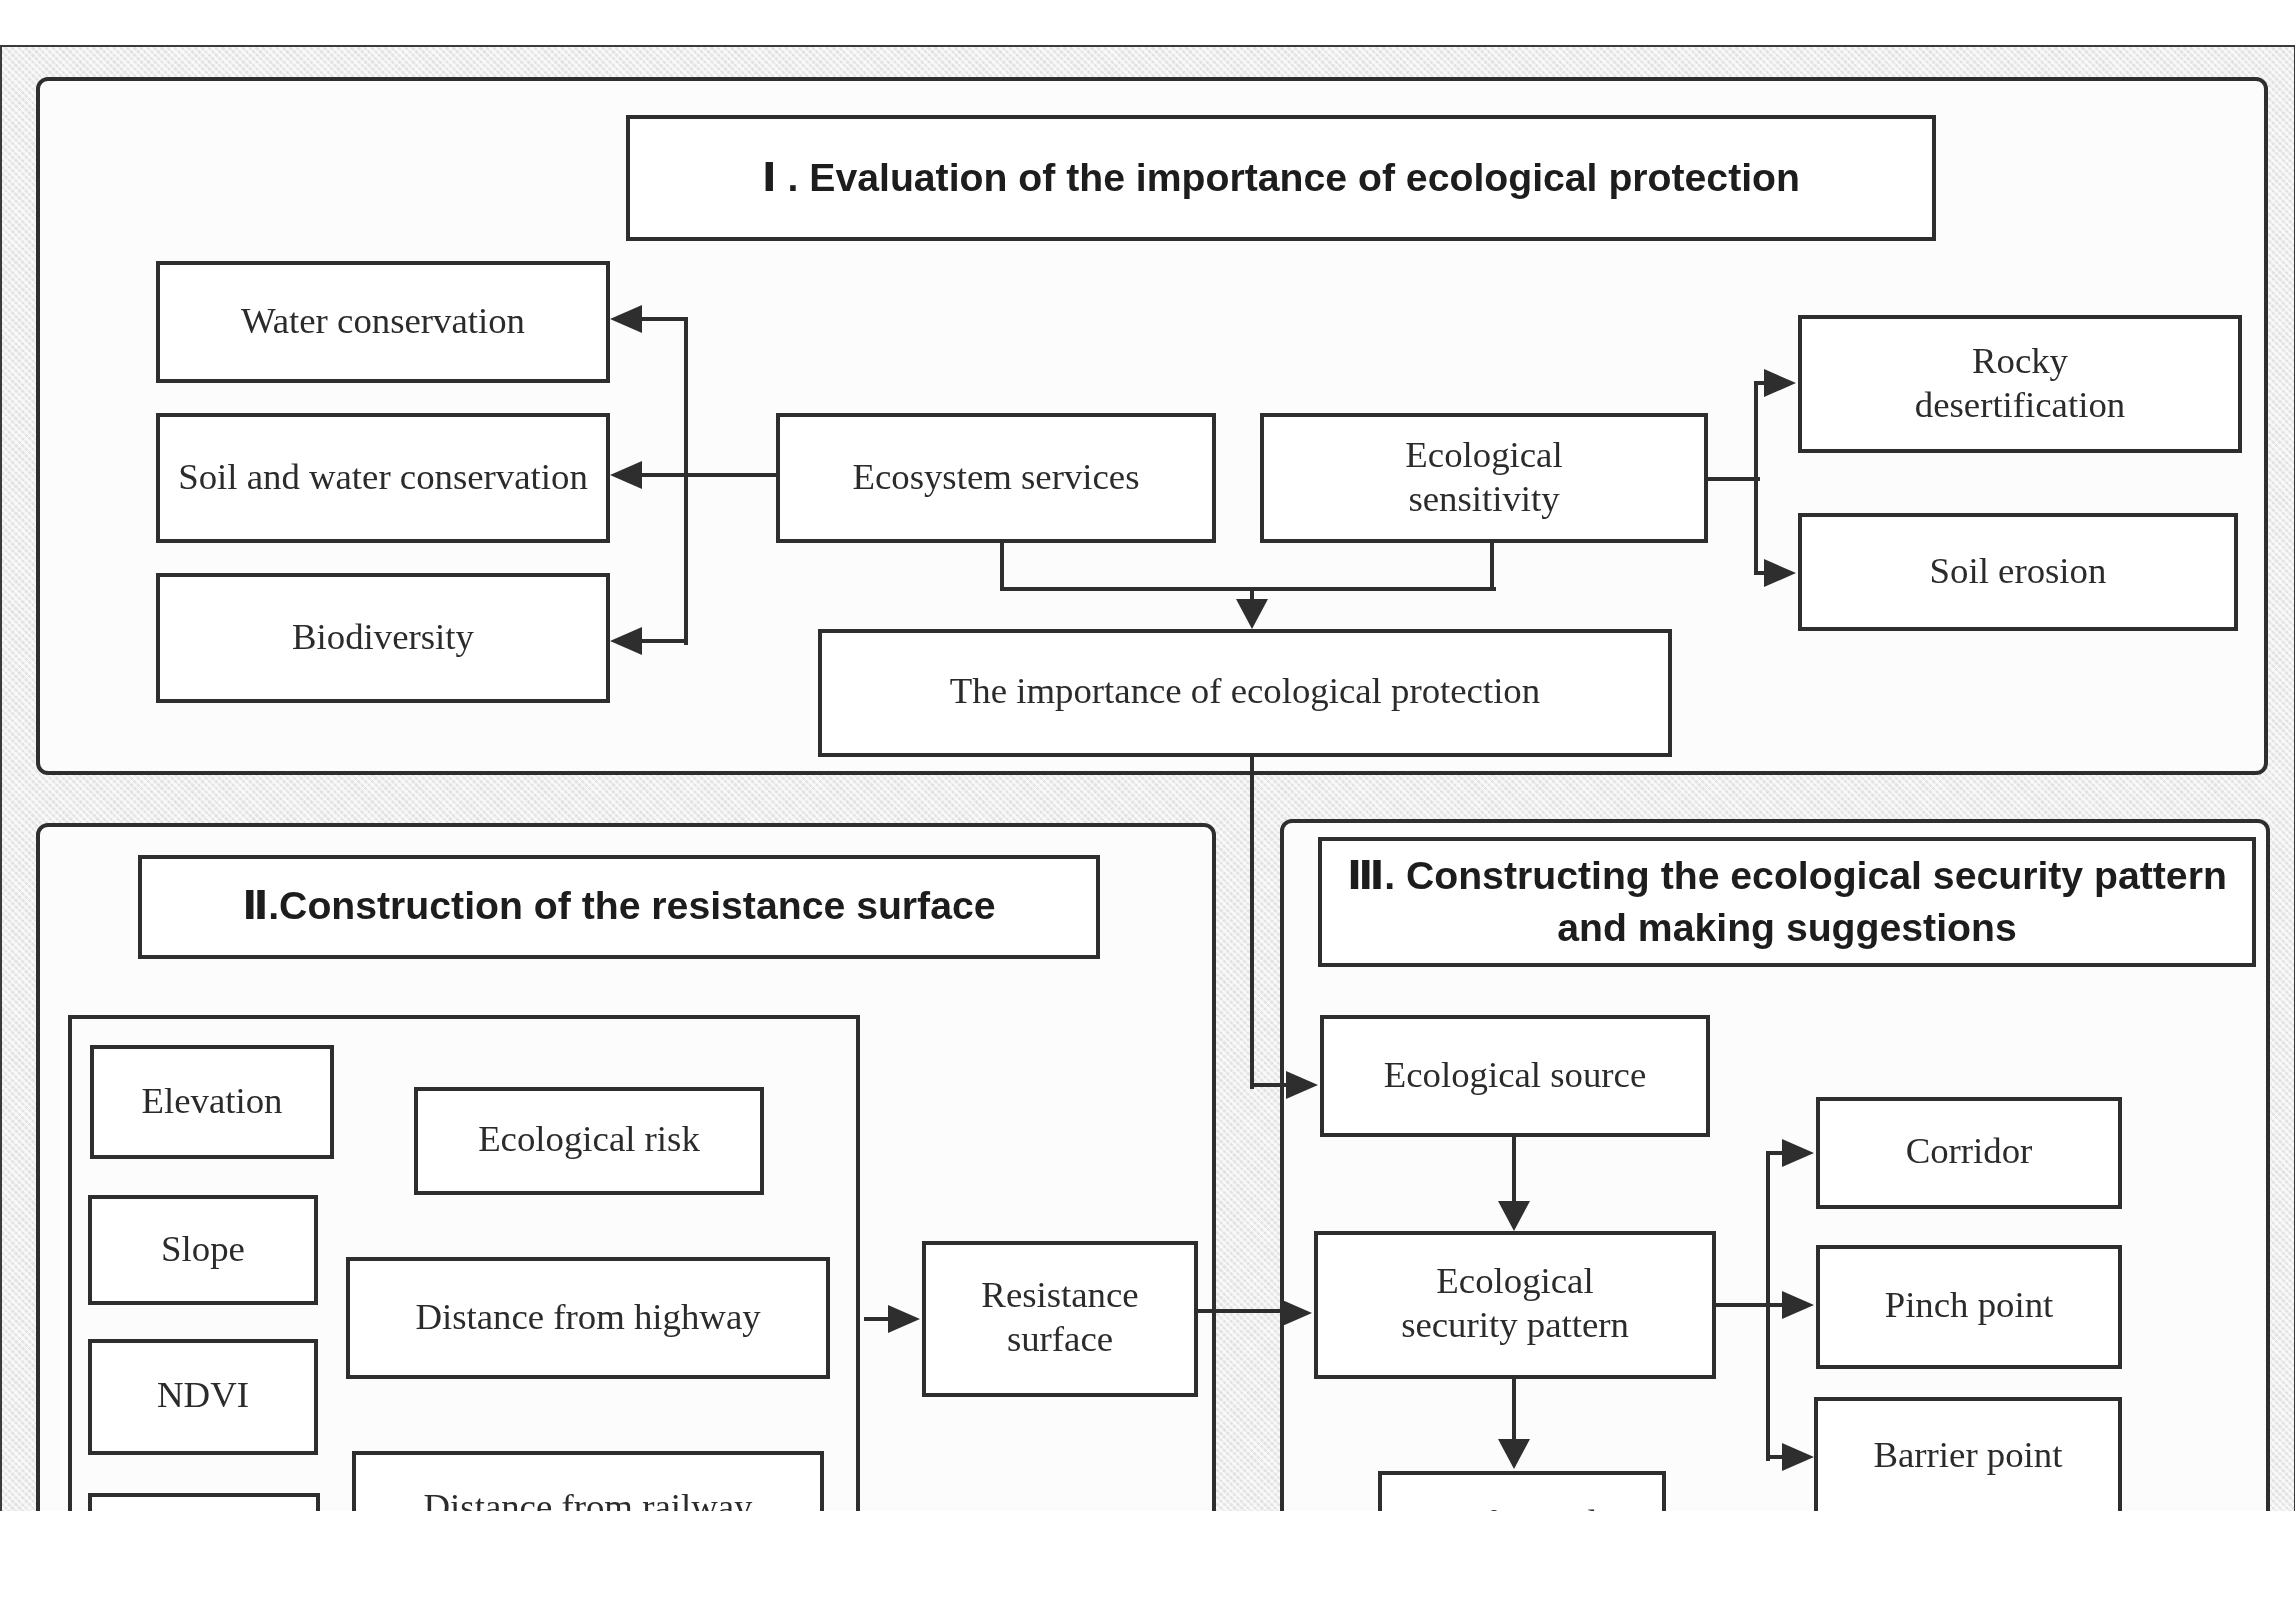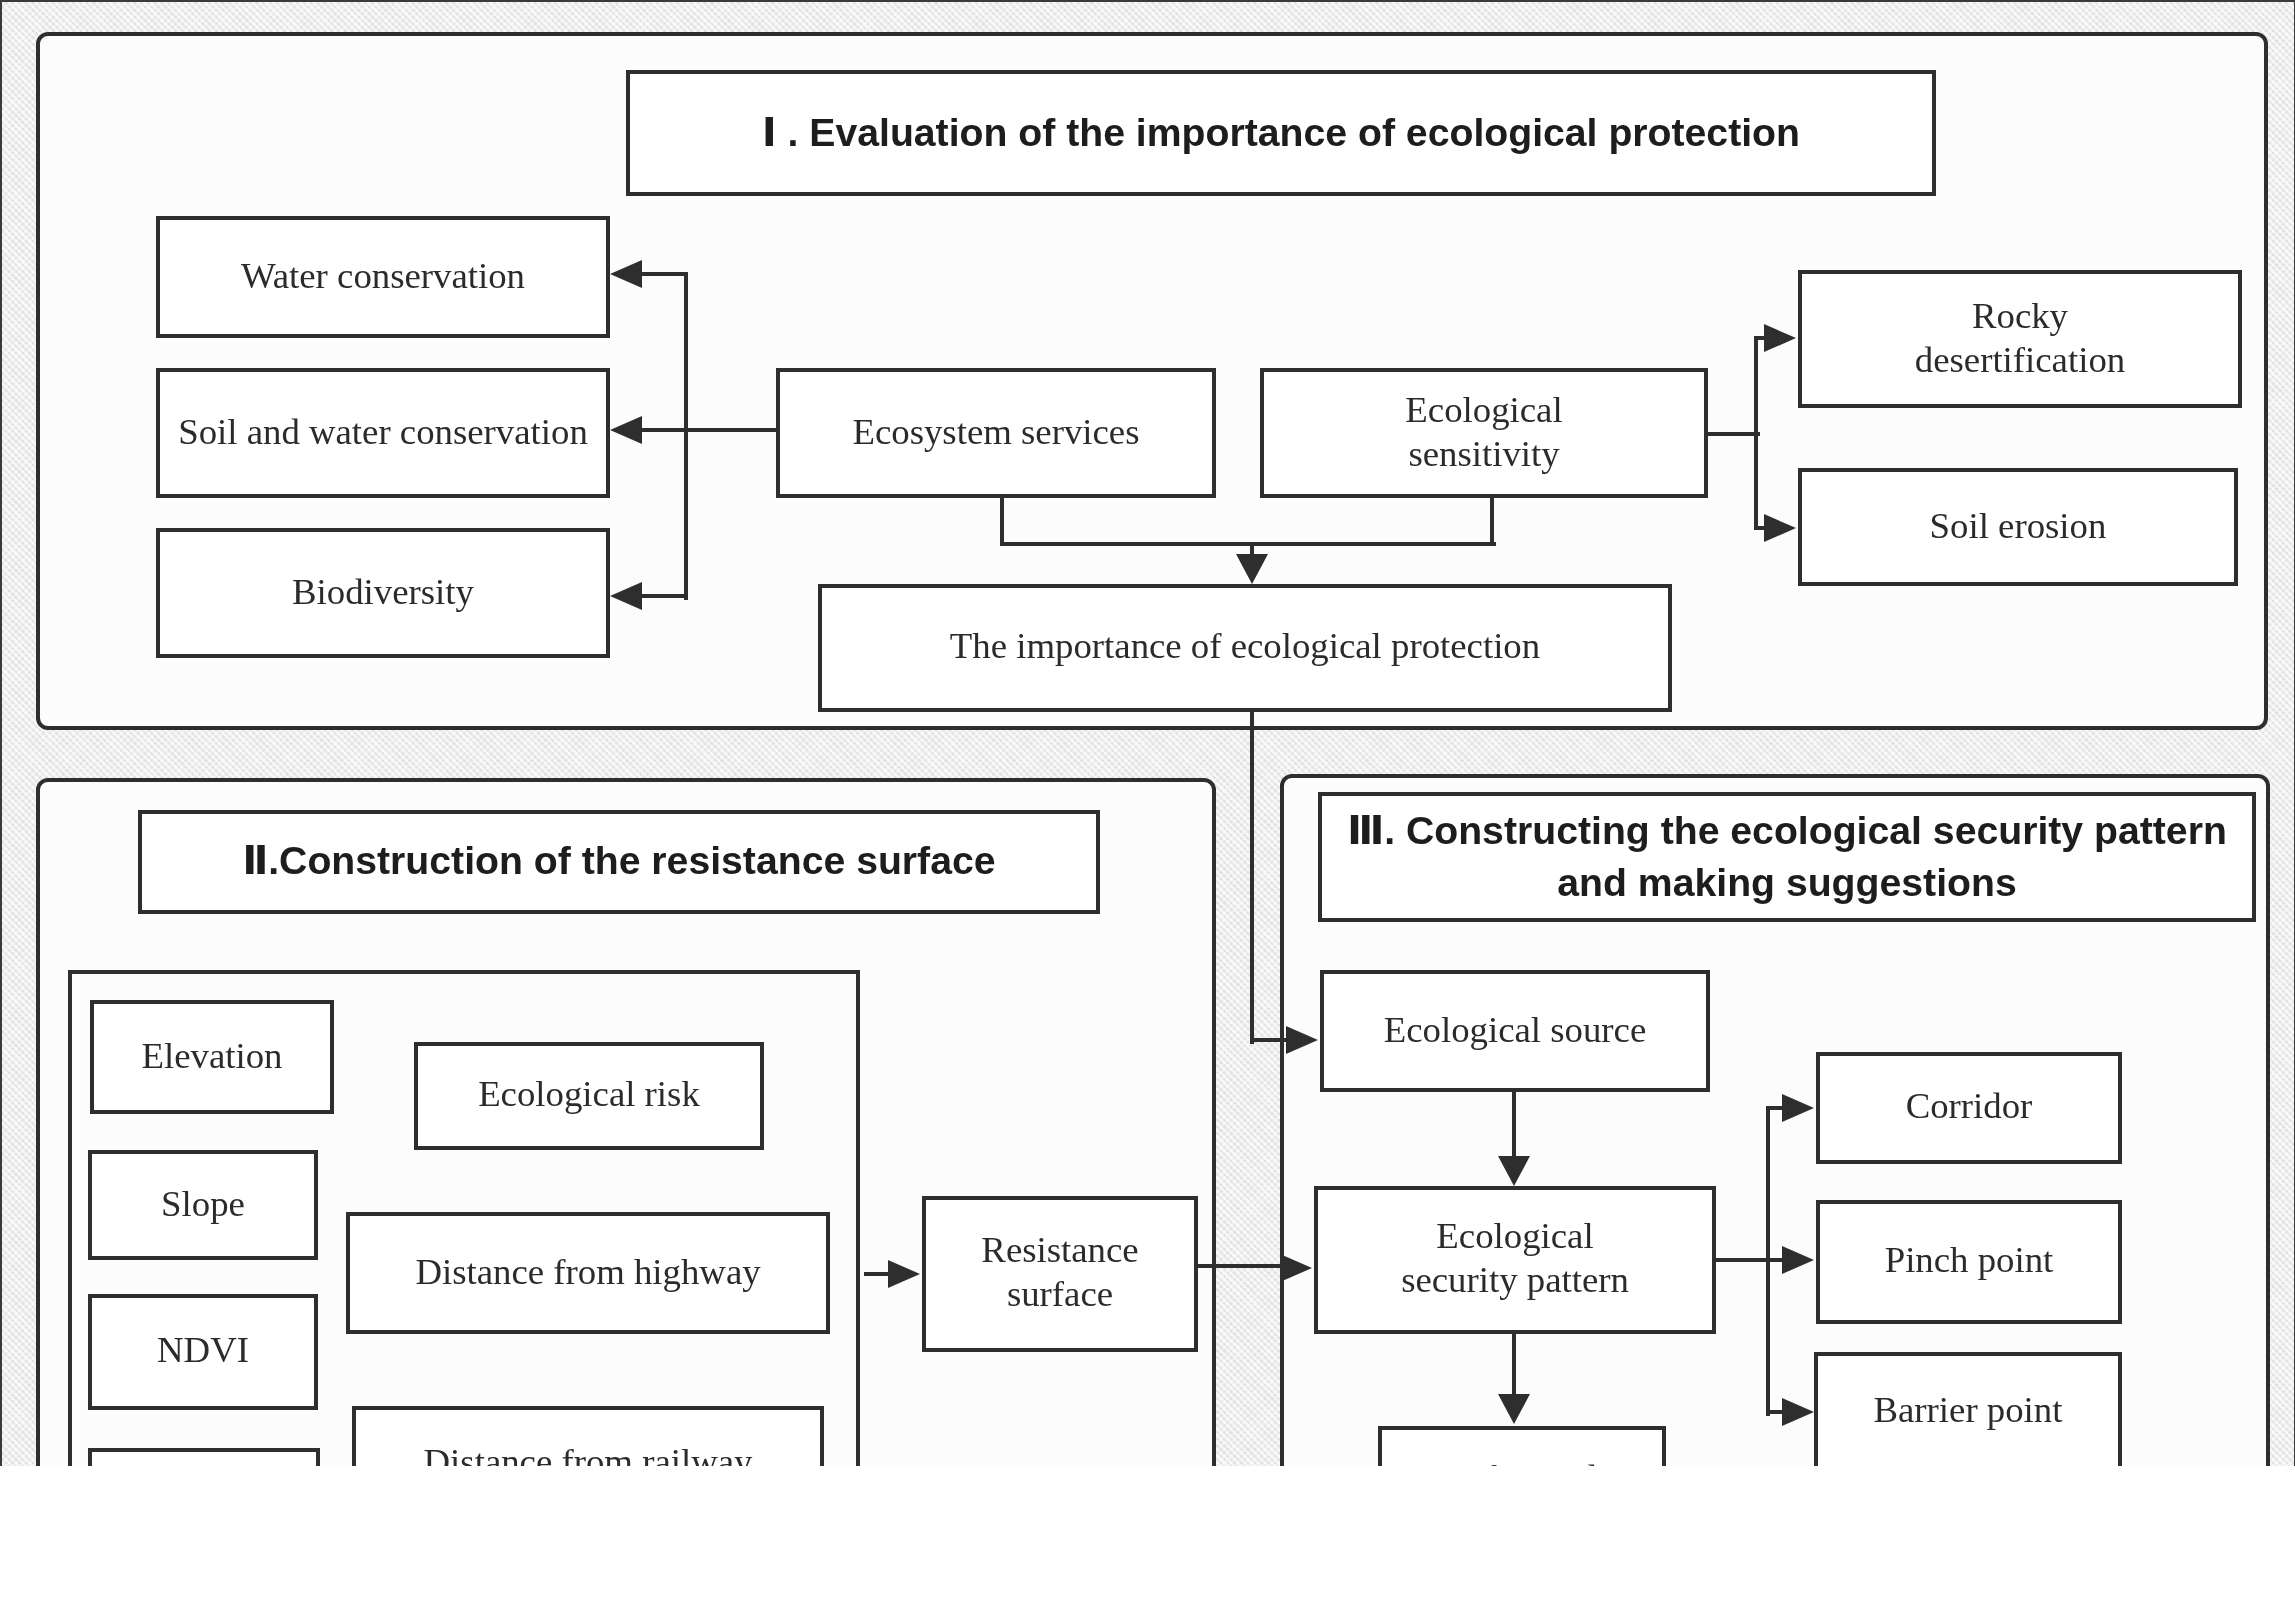--- a/index.html
+++ b/index.html
@@ -1,21 +1,21 @@
 <!DOCTYPE html>
 <html style="--line: #2e2e2e; --text: #2b2b2b; --title-text: #1d1d1d; --panel-bg: #fcfcfc; --box-bg: #ffffff; --page-bg: #eeeeee;font-size:9.5px"><head>
 <meta charset="utf-8">
 <style>
   :root{
     --line:#2e2e2e; --text:#2b2b2b; --title-text:#1d1d1d;
     --panel-bg:#fcfcfc; --box-bg:#ffffff; --page-bg:#eeeeee;
   }
   *{box-sizing:border-box;}
   html,body{margin:0;padding:0;background:#ffffff;}
-  #stage{width:2295px;height:1466px;overflow:hidden;}
+  #stage{width:2295px;height:1466px;overflow:hidden;margin-top:45px;}
   .canvas{
     position:relative;width:1148px;height:801px;
     transform:scale(2);transform-origin:0 0;
     background-color:var(--page-bg);
     background-image:
       repeating-linear-gradient(45deg, rgba(255,255,255,.65) 0 1.2px, rgba(255,255,255,0) 1.2px 2.4px),
       repeating-linear-gradient(-45deg, rgba(205,205,205,.35) 0 1.2px, rgba(205,205,205,0) 1.2px 2.4px);
     border:1.2px solid #3a3a3a;
     font-family:"Liberation Serif","DejaVu Serif",serif;
   }

